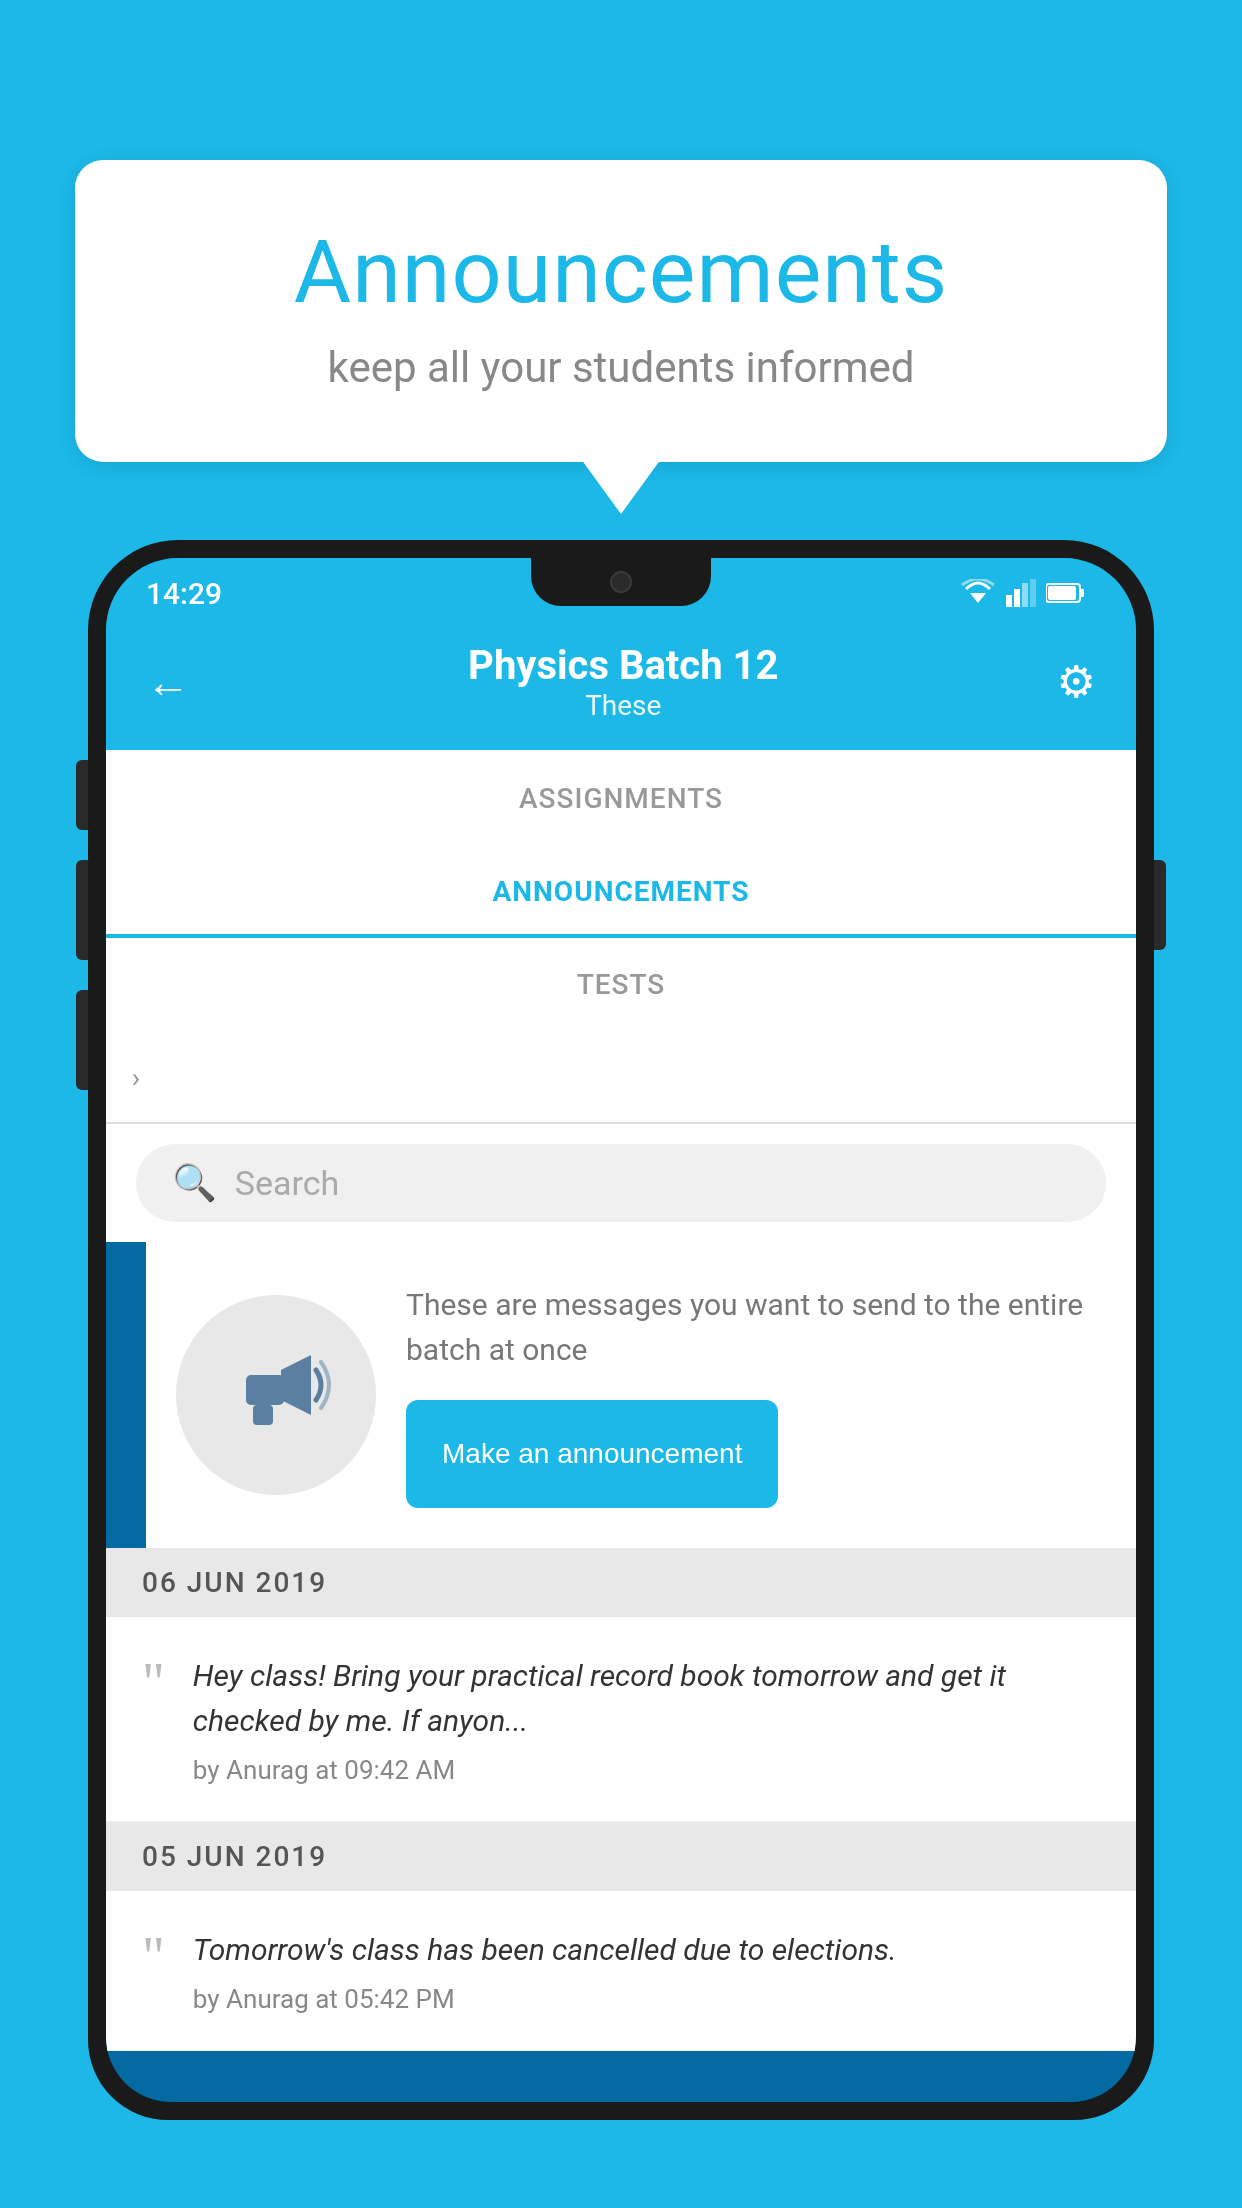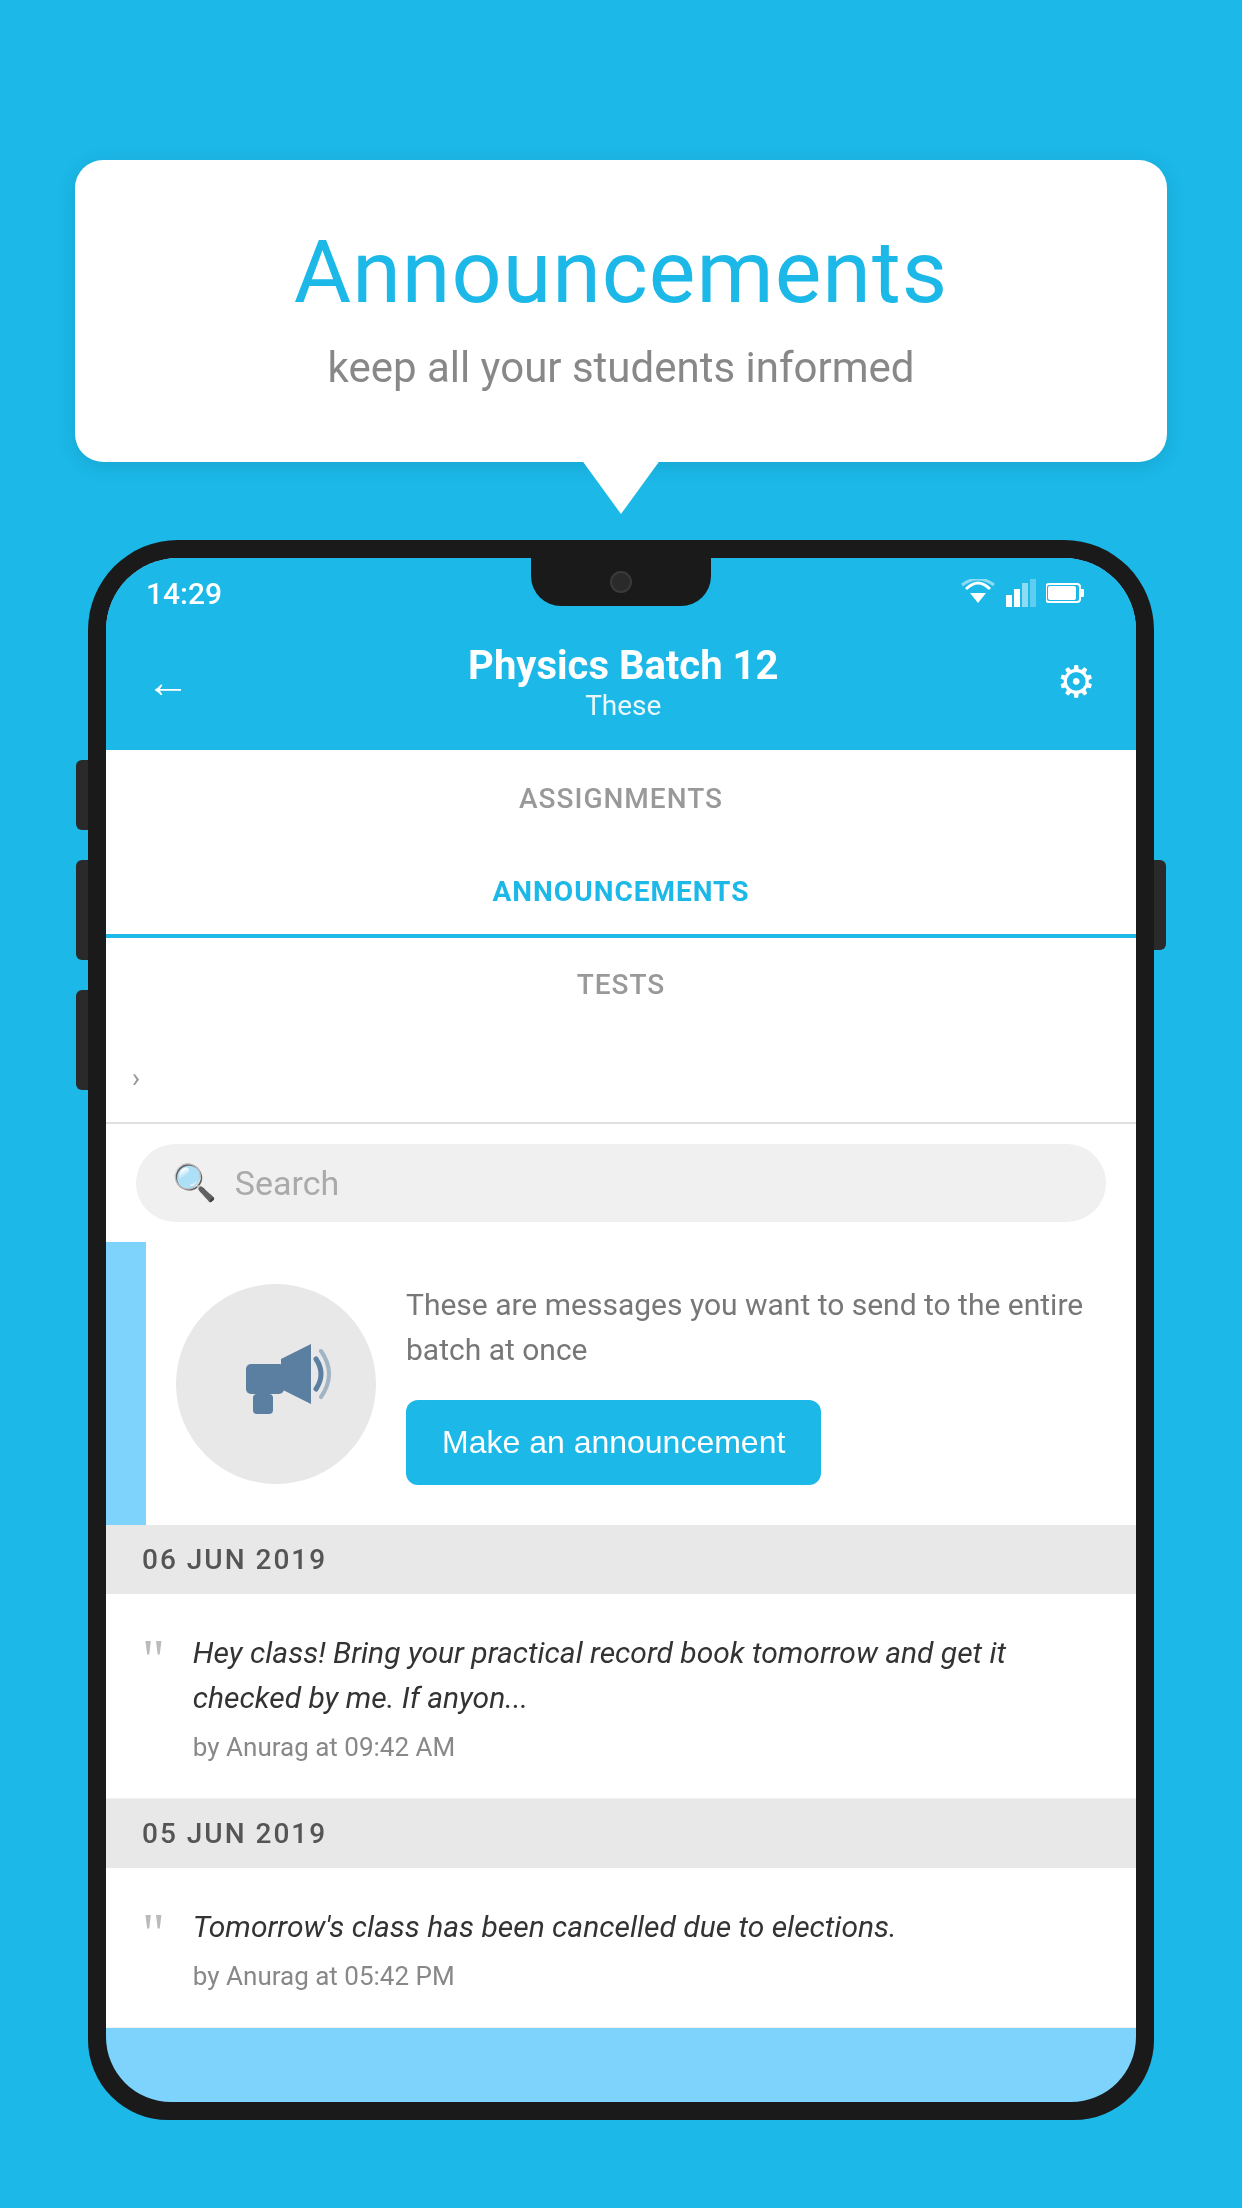--- a/index.html
+++ b/index.html
@@ -61,21 +61,21 @@
       bottom: 0;
     }
     .phone-outer {
       background: #1a1a1a;
       border-radius: 90px 90px 80px 80px;
       padding: 18px;
       position: relative;
       height: 1580px;
     }
     .phone-screen {
-      background: #7dd3fc;
+      background: #0369a1;
       border-radius: 72px 72px 65px 65px;
       overflow: hidden;
       height: 100%;
       position: relative;
     }
 
     
     .notch {
       position: absolute;
       top: 0;
@@ -241,22 +241,22 @@
       color: #777;
       font-size: 30px;
       line-height: 1.5;
       margin-bottom: 28px;
     }
     .promo-button {
       background: #1BB8E8;
       color: white;
       border: none;
       border-radius: 12px;
-      padding: 24px 36px;
-      font-size: 32px;
+      padding: 38px 36px;
+      font-size: 28px;
       font-weight: 500;
       cursor: pointer;
       white-space: nowrap;
     }
 
     
     .date-separator {
       background: #e8e8e8;
       padding: 18px 36px;
       font-size: 28px;

